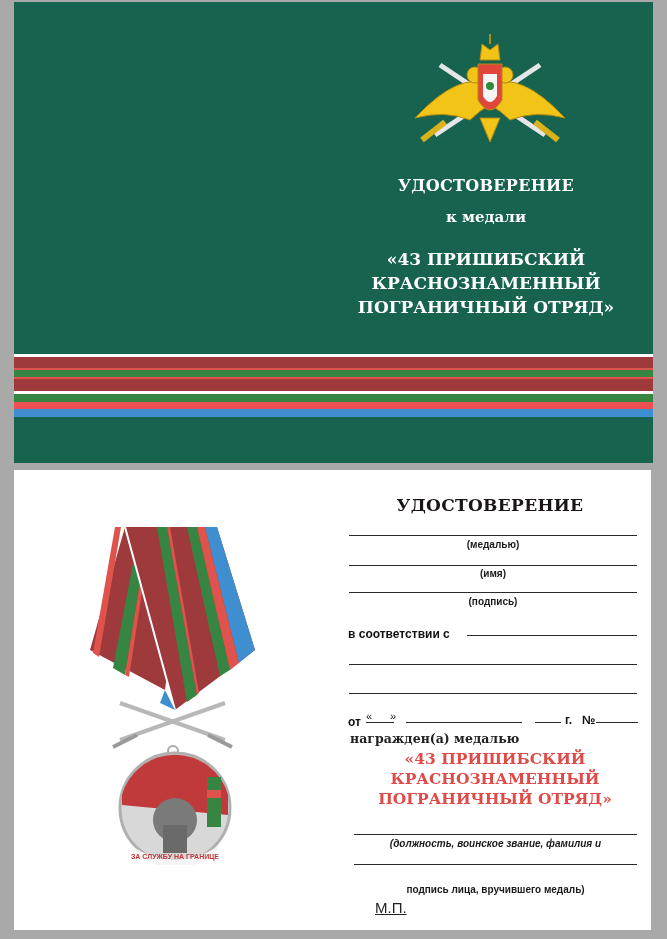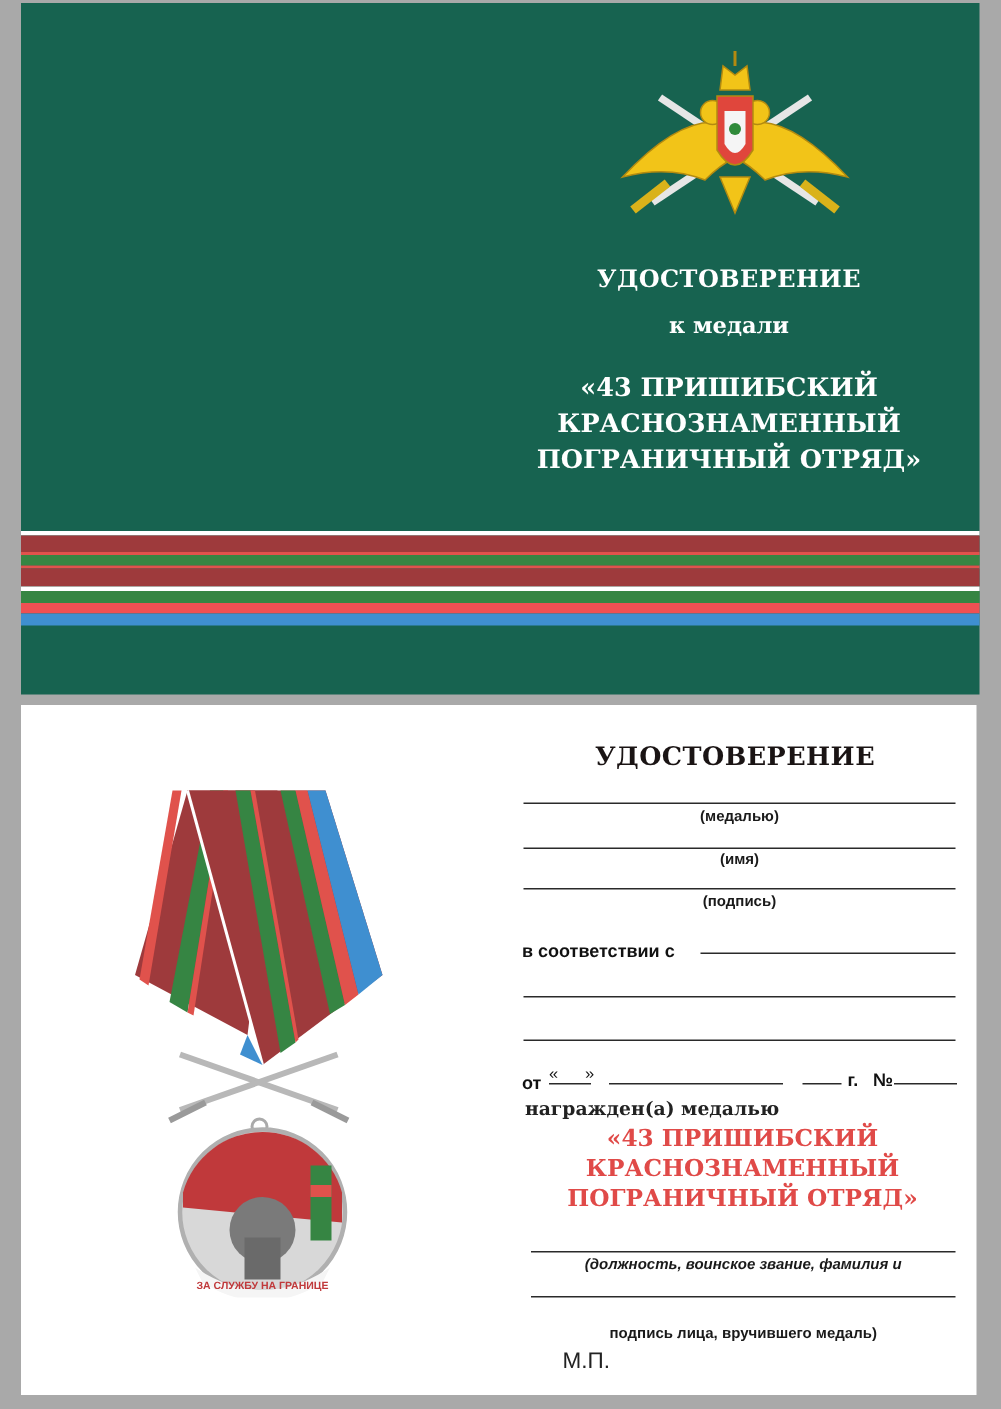--- a/index.html
+++ b/index.html
@@ -33,21 +33,21 @@
 
     .line { position: absolute; height: 1px; background: #2a2a2a; }
     .caption { position: absolute; font-size: 10px; font-weight: bold; color: #1a1a1a; text-align: center;
       font-family: "Liberation Sans", sans-serif; }
     .lbl { position: absolute; font-size: 12px; font-weight: bold; color: #111; font-family: "Liberation Sans", sans-serif; }
 
     .awarded { position: absolute; left: 350px; top: 731px; width: 290px; text-align: left;
       font-family: "DejaVu Serif", "Liberation Serif", serif; font-weight: bold; font-size: 12.5px; color: #222; }
     .medal-name { position: absolute; left: 350px; top: 749px; width: 290px; text-align: center;
       font-family: "DejaVu Serif", "Liberation Serif", serif; font-weight: bold; font-size: 15.5px; line-height: 20px; color: #e04a48; }
-    .mp { position: absolute; left: 375px; top: 899px; font-size: 15px; color: #222; font-family: "Liberation Sans", sans-serif; }
+    .mp { position: absolute; left: 375px; top: 899px; font-size: 15px; color: #222; font-family: "Liberation Sans", sans-serif; text-decoration: underline; }
 
     .medal { position: absolute; left: 85px; top: 525px; width: 180px; height: 340px; }
   </style>
 </head>
 <body>
 
 <div class="card-top"></div>
 
 <svg class="emblem" viewBox="0 0 180 120">
 

